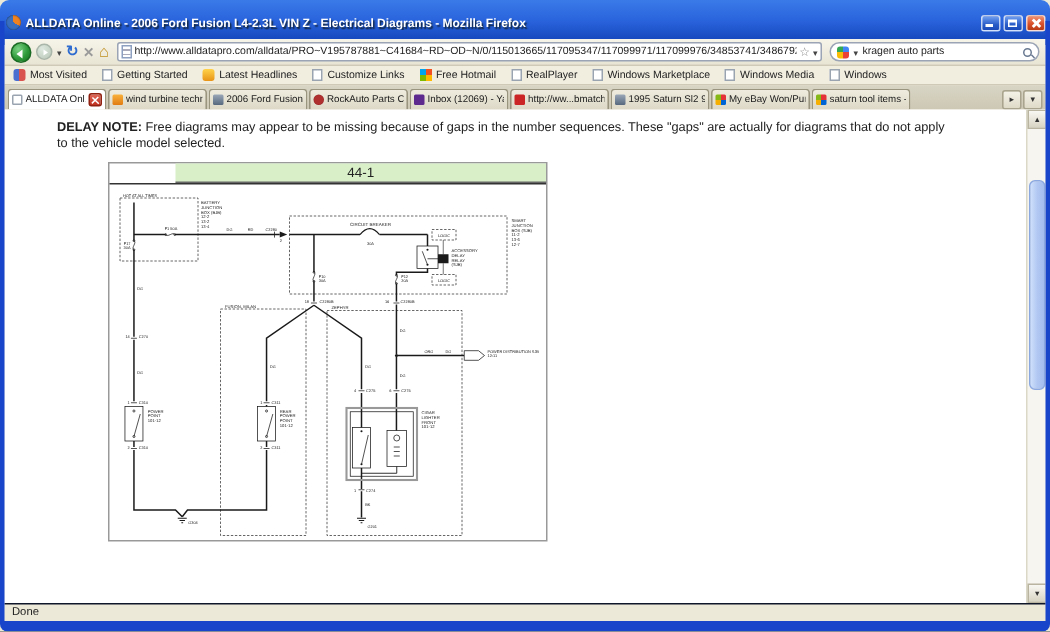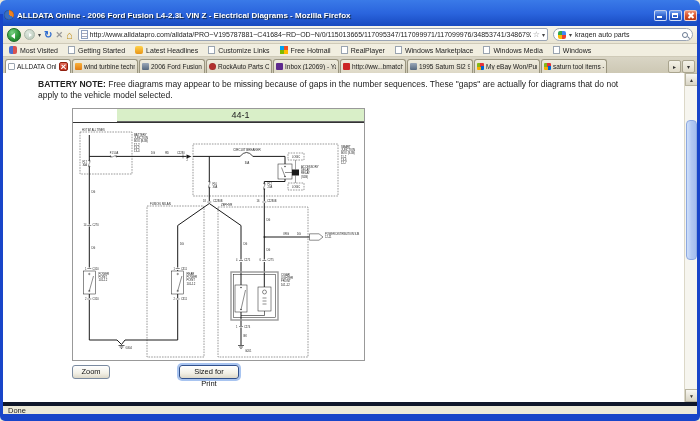--- a/index.html
+++ b/index.html
@@ -122,21 +122,21 @@
   .scrollbar{position:absolute;right:0;top:0;bottom:0;width:13px;background:#f6f5ef;
     border-left:1px solid #dcd8c8;}
   .sb-btn{position:absolute;left:0;width:13px;height:13px;background:linear-gradient(#f8f7f2,#d8d4c4);
     border:1px solid #b8b4a0;font-size:5px;color:#333;display:flex;align-items:center;justify-content:center;}
   .sb-up{top:0;} .sb-down{bottom:0;}
   .sb-thumb{position:absolute;left:1px;width:11px;top:47px;height:140px;border-radius:4px;
     border:1px solid #8ca8e0;background:linear-gradient(90deg,#cfe0fb,#b2c8f2 50%,#a4bdef);}
 
   
   .statusbar{position:absolute;left:3px;right:3px;bottom:7px;height:12px;background:#ece9d8;
-    border-top:4px solid #0f172a;display:flex;padding:0 5px;font-size:7.5px;color:#222;}
+    border-top:1px solid #0f172a;display:flex;padding:0 5px;font-size:7.5px;color:#222;}
 </style>
 </head>
 <body>
 
 <div class="window">
 
   <div class="titlebar">
     <span class="fx-logo"></span>
     <span class="title-text">ALLDATA Online - 2006 Ford Fusion L4-2.3L VIN Z - Electrical Diagrams - Mozilla Firefox</span>
     <span class="winbtn">
@@ -257,21 +257,21 @@
         <span class="fav fav-ebay"></span>
         <span class="tab-label">saturn tool items -...</span>
       </span>
     <span class="tabstrip-btns">
       <span class="ts-btn">▸</span>
       <span class="ts-btn">▾</span>
     </span>
   </div>
 
   <div class="content">
-    <div class="note"><b>BATTERY NOTE:</b><span> Free diagrams may appear to be missing because of gaps in the number sequences. These "gaps" are actually for diagrams that do not apply to the vehicle model selected.</span></div>
+    <div class="note"><b>DELAY NOTE:</b><span> Free diagrams may appear to be missing because of gaps in the number sequences. These "gaps" are actually for diagrams that do not apply to the vehicle model selected.</span></div>
 
     <div class="diagram">
       <div class="diagram-header">44-1</div>
       <div class="diagram-svg-wrap">
         <svg id="diagram-svg" width="291" height="238" viewBox="0 0 291 238">
 
           <g fill="none" stroke="#333" stroke-width="0.5" stroke-dasharray="1.6,1.1">
             <rect x="7" y="9" width="52" height="42"></rect>
             <rect x="120" y="21" width="145" height="52"></rect>
             <rect x="215" y="30" width="16" height="7"></rect>
@@ -437,24 +437,20 @@
             <text x="208" y="162.6" font-size="2.8">101-12</text>
             <text x="252" y="112" font-size="2.6">POWER DISTRIBUTION  SJB</text>
             <text x="252" y="115.2" font-size="2.6">12-11</text>
             <text x="52.5" y="226" font-size="2.6">G304</text>
             <text x="172" y="229" font-size="2.6">G201</text>
             <text x="170.5" y="214" font-size="2.6">BK</text>
           </svg>
       </div>
     </div>
 
-    <div class="btn-row">
-      <span class="xp-btn" id="zoom-btn">Zoom</span>
-      <span class="xp-btn" id="print-btn">Sized for Print</span>
-    </div>
 
     <div class="scrollbar">
       <span class="sb-btn sb-up">▲</span>
       <span class="sb-thumb"></span>
       <span class="sb-btn sb-down">▼</span>
     </div>
   </div>
 
   <div class="statusbar">
     <span>Done</span>

